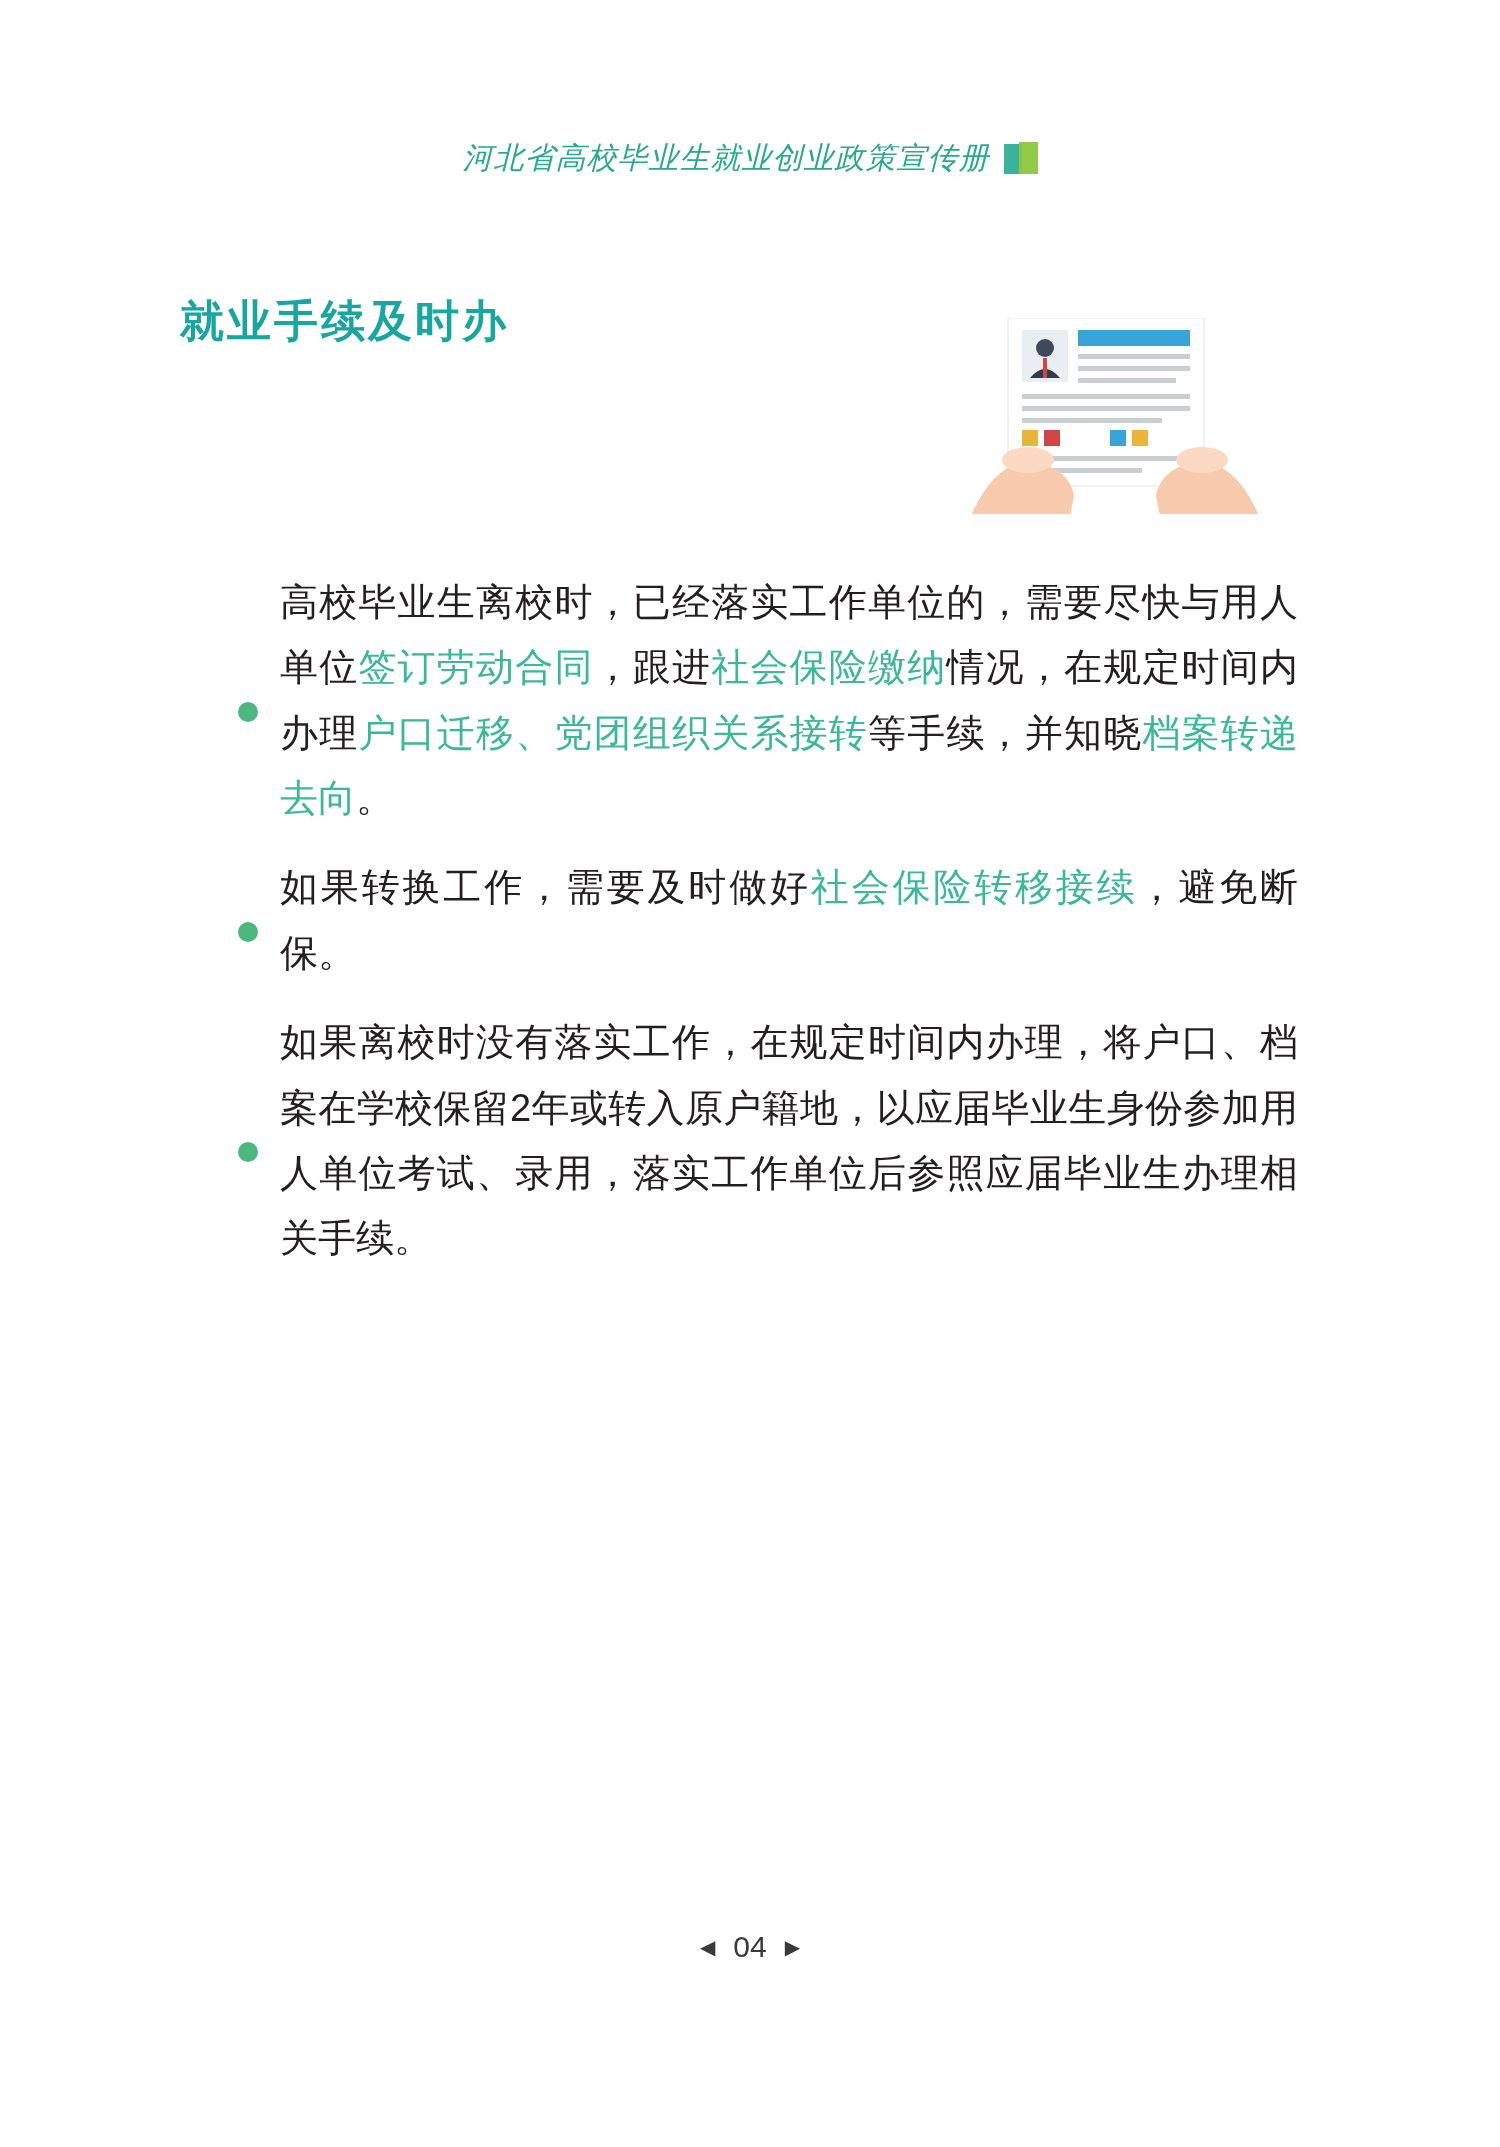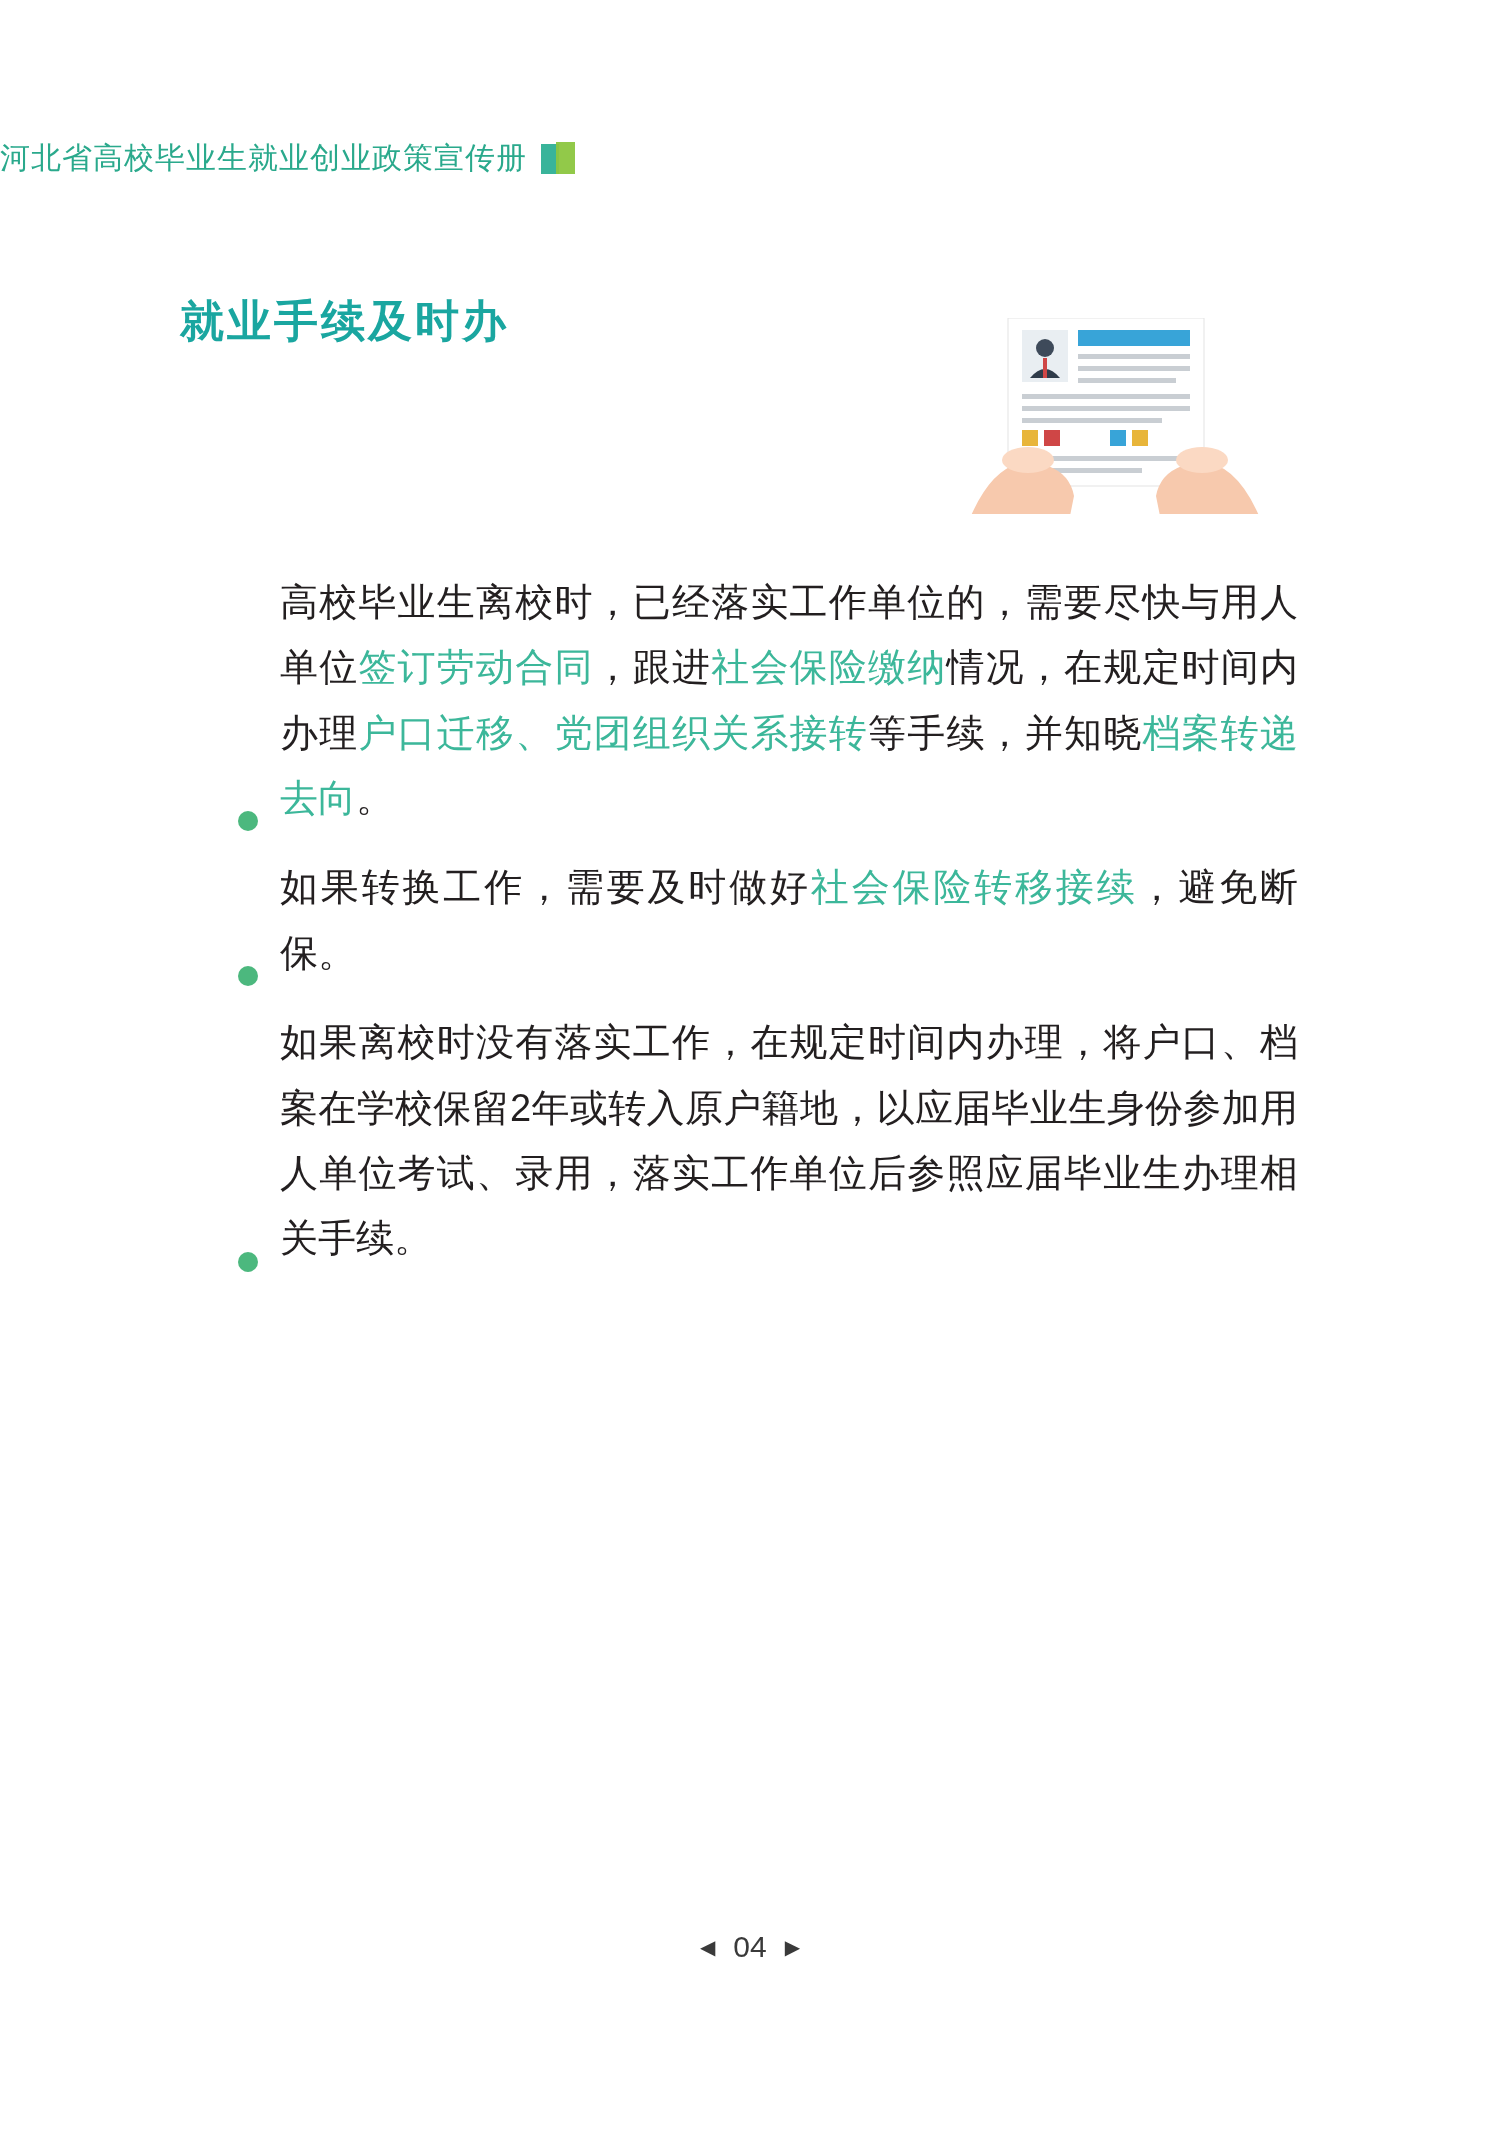--- a/index.html
+++ b/index.html
@@ -20,23 +20,24 @@
     background: #ffffff;
   }
 
   
   .header {
     position: absolute;
     top: 138px;
     left: 0;
     right: 0;
     display: flex;
-    justify-content: flex-start;
+    justify-content: center;
     align-items: center;
     gap: 14px;
+    font-style: italic;
   }
   .header-title {
     font-size: 30px;
     color: #2aa98c;
     letter-spacing: 1px;
     font-family: "Liberation Sans", sans-serif;
     white-space: nowrap;
   }
   .header-mark {
     position: relative;
@@ -85,21 +86,21 @@
 
   
   .content {
     position: absolute;
     top: 570px;
     left: 238px;
     width: 1060px;
   }
   .bullet-row {
     display: flex;
-    align-items: flex-end;
+    align-items: center;
     margin-bottom: 24px;
   }
   .dot {
     flex: 0 0 auto;
     width: 20px;
     height: 20px;
     border-radius: 50%;
     background: #4cb87e;
     margin-top: 22px;
     margin-right: 22px;

